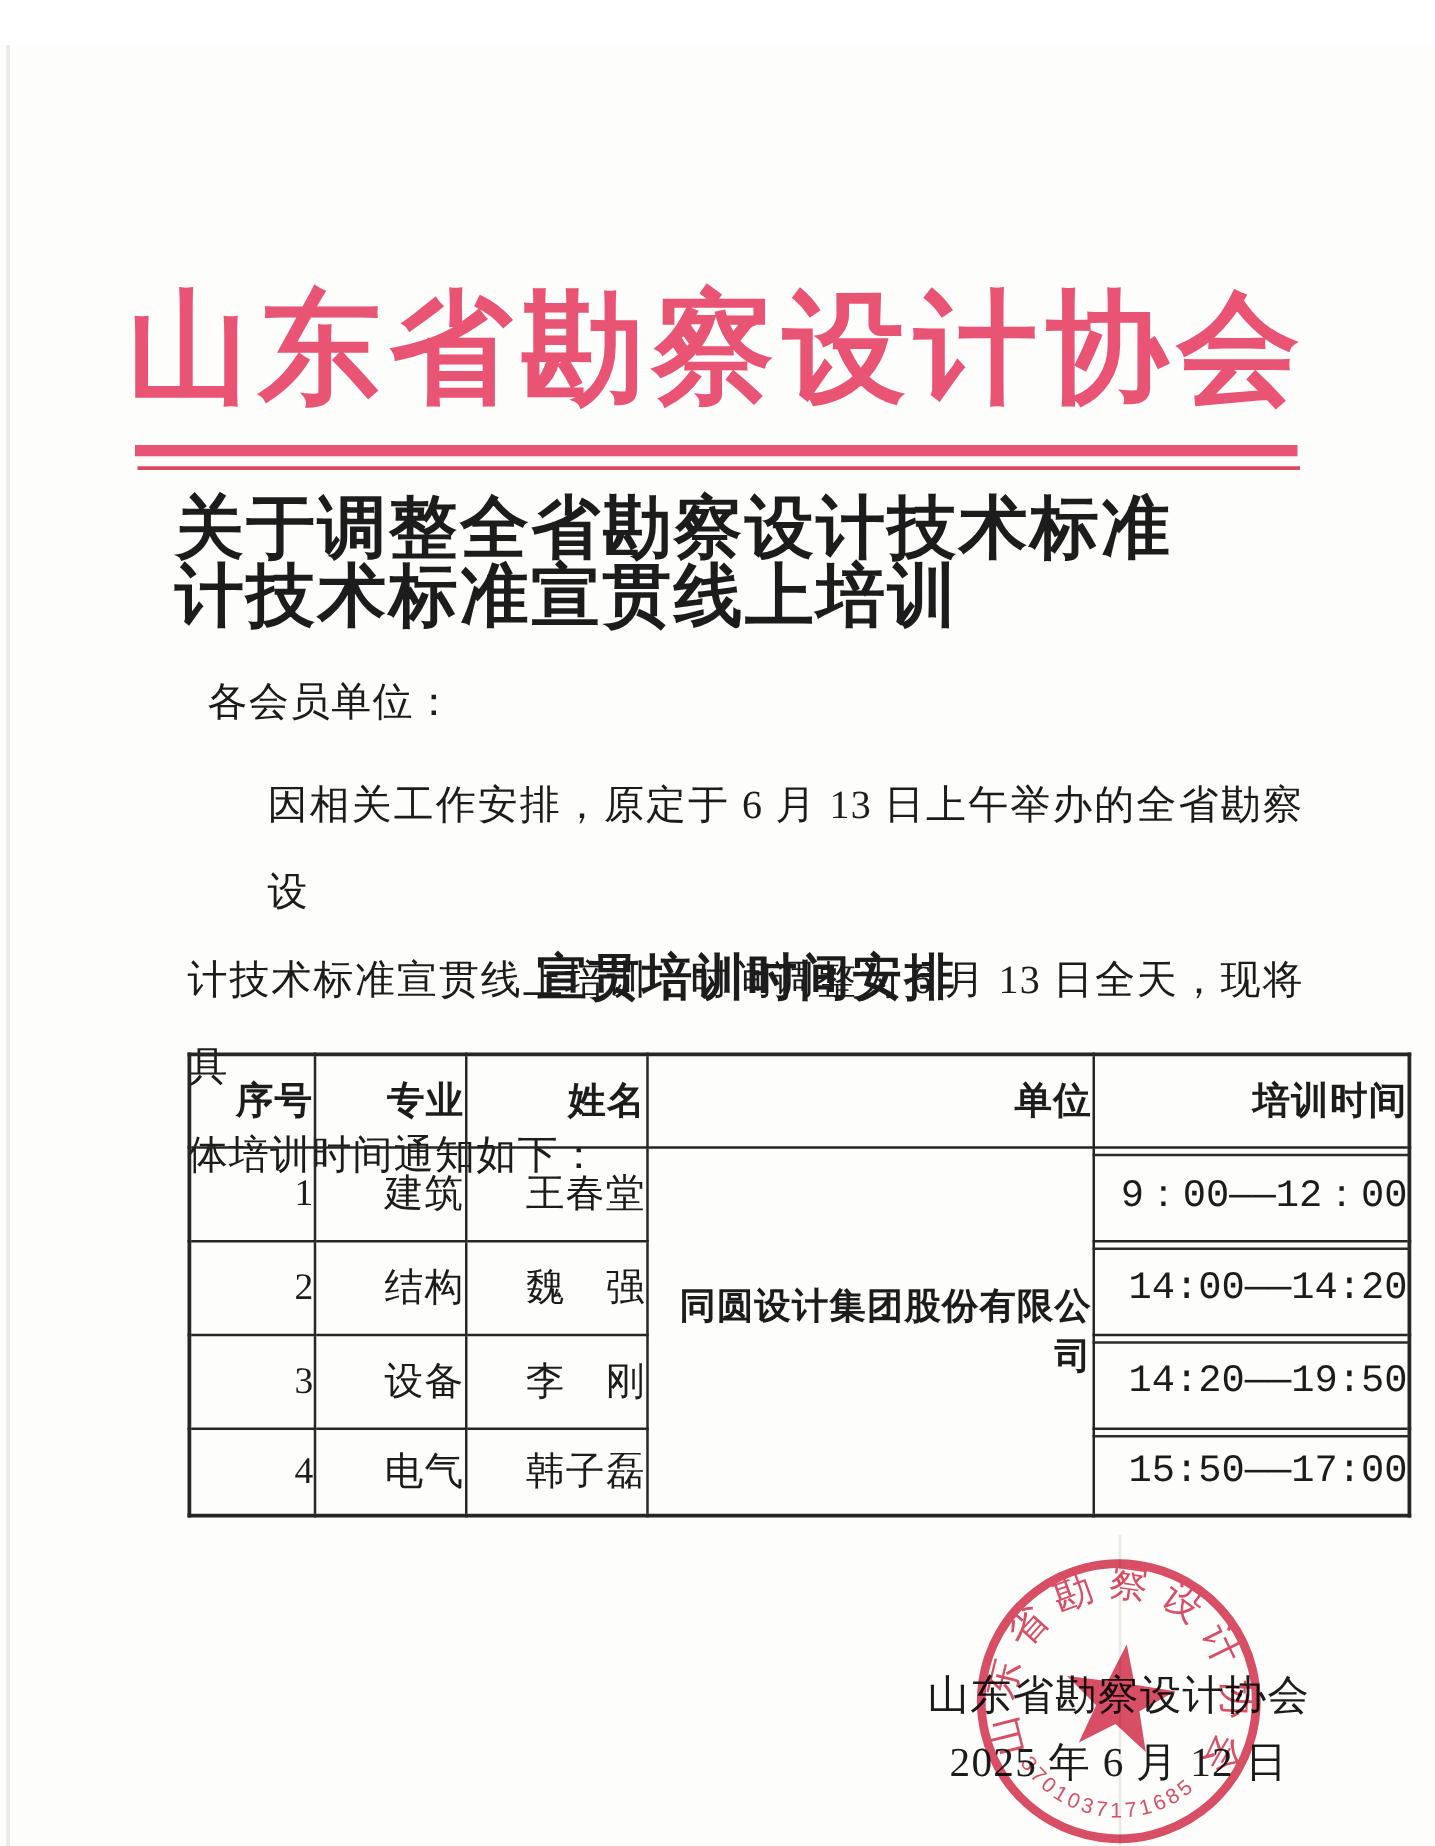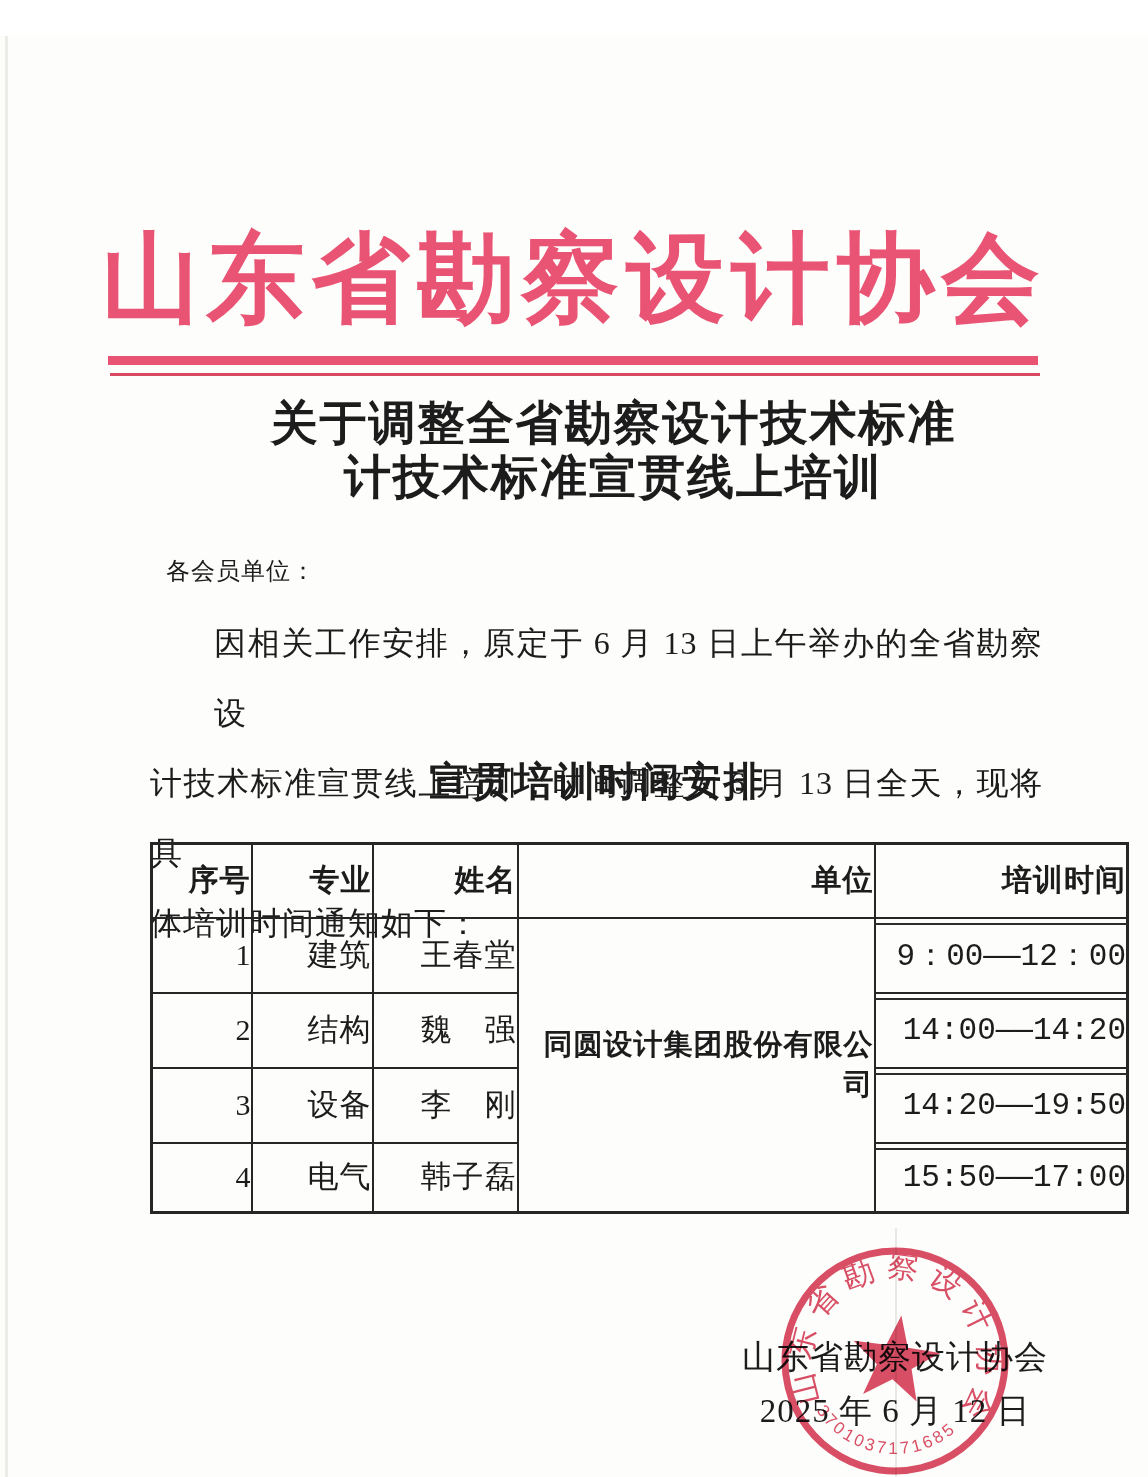--- a/index.html
+++ b/index.html
@@ -30,28 +30,28 @@
   }
   .rule-thick-top{
     position:absolute;top:320px;left:108px;width:930px;height:9px;
     background:var(--accent-red,#ea5474);
   }
   .rule-thin-top{
     position:absolute;top:337px;left:110px;width:930px;height:3px;
     background:var(--accent-red-dark,#d94a62);
   }
   .doc-title{
-    position:absolute;top:360px;left:166px;width:895px;
-    text-align:center;
-    font-size:47px;font-weight:600;line-height:54px;
+    position:absolute;top:360px;left:140px;width:895px;
+    text-align:left;
+    font-size:55px;font-weight:600;line-height:54px;
     letter-spacing:2px;
   }
   .salutation{
-    position:absolute;top:519px;left:166px;
-    font-size:24px;letter-spacing:1px;
+    position:absolute;top:504px;left:166px;
+    font-size:32px;letter-spacing:1px;
   }
   .para{
     position:absolute;top:572px;left:150px;width:893px;
     font-size:32px;line-height:70px;letter-spacing:1px;
   }
   .para .p-line{text-align:justify;text-align-last:justify;}
   .para .p-line.indent{padding-left:64px;}
   .para .p-line.last{text-align:left;text-align-last:left;}
   .section-heading{
     position:absolute;top:718px;left:150px;width:895px;

